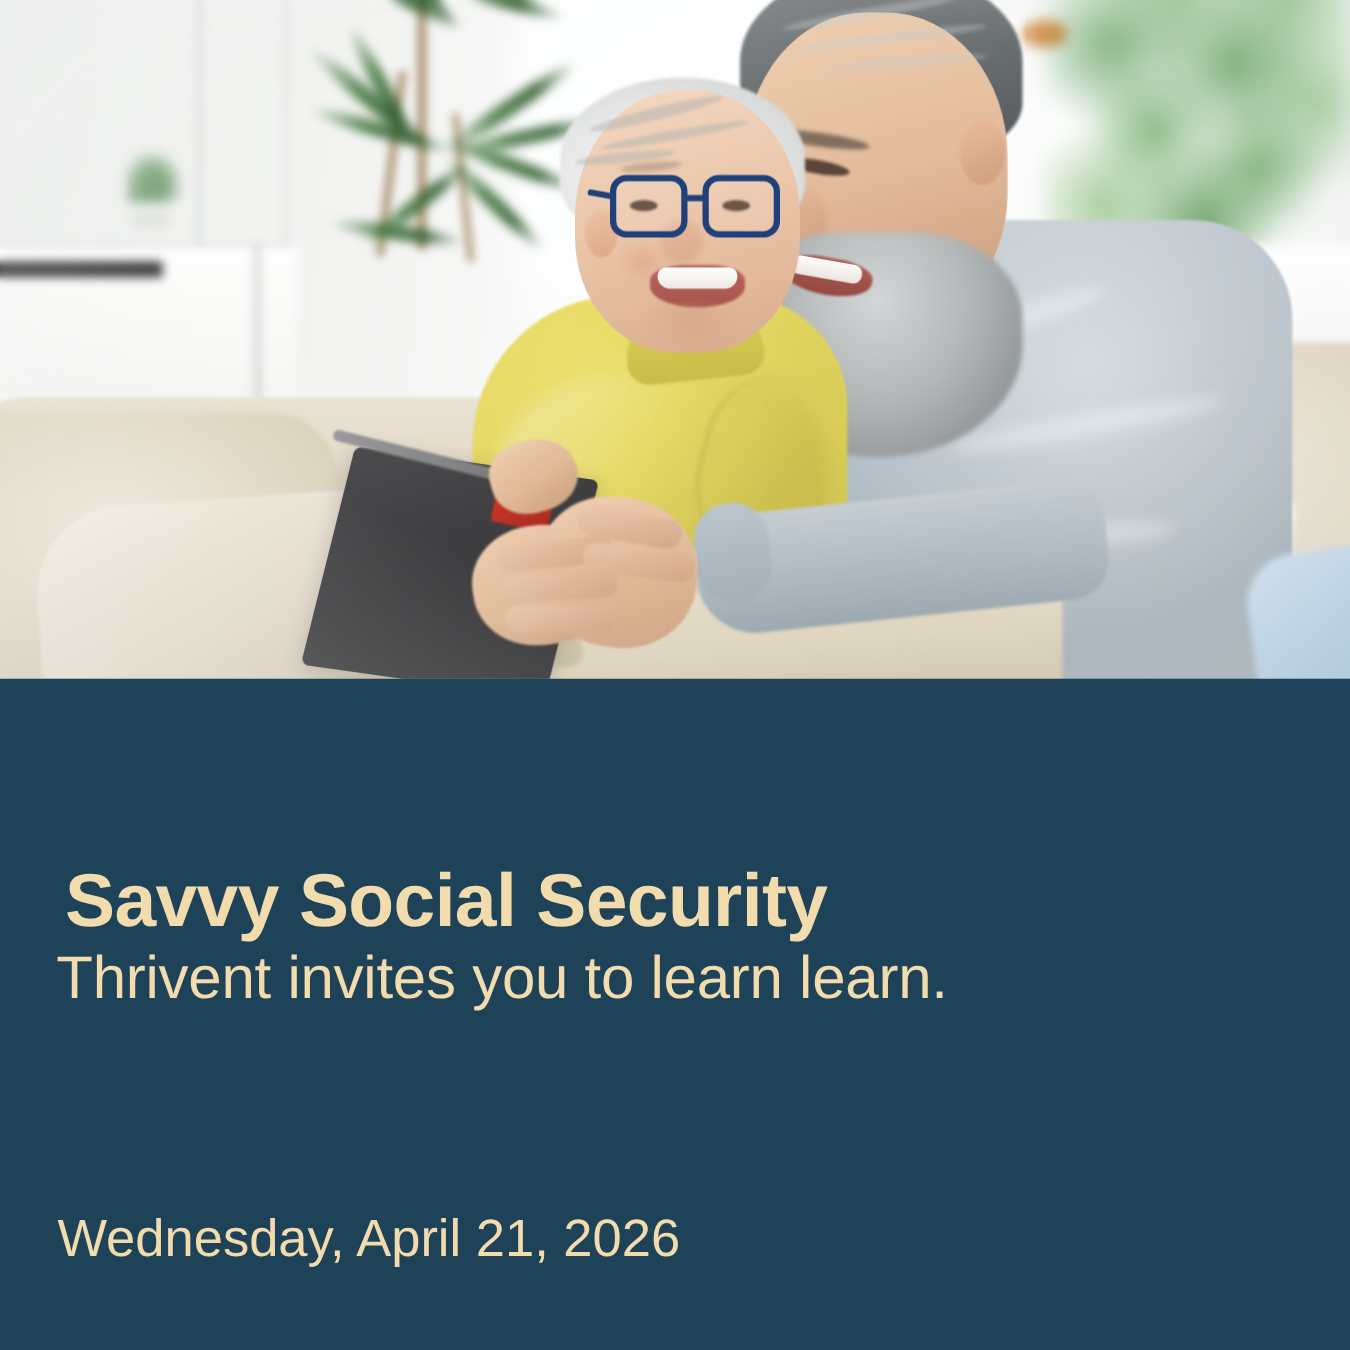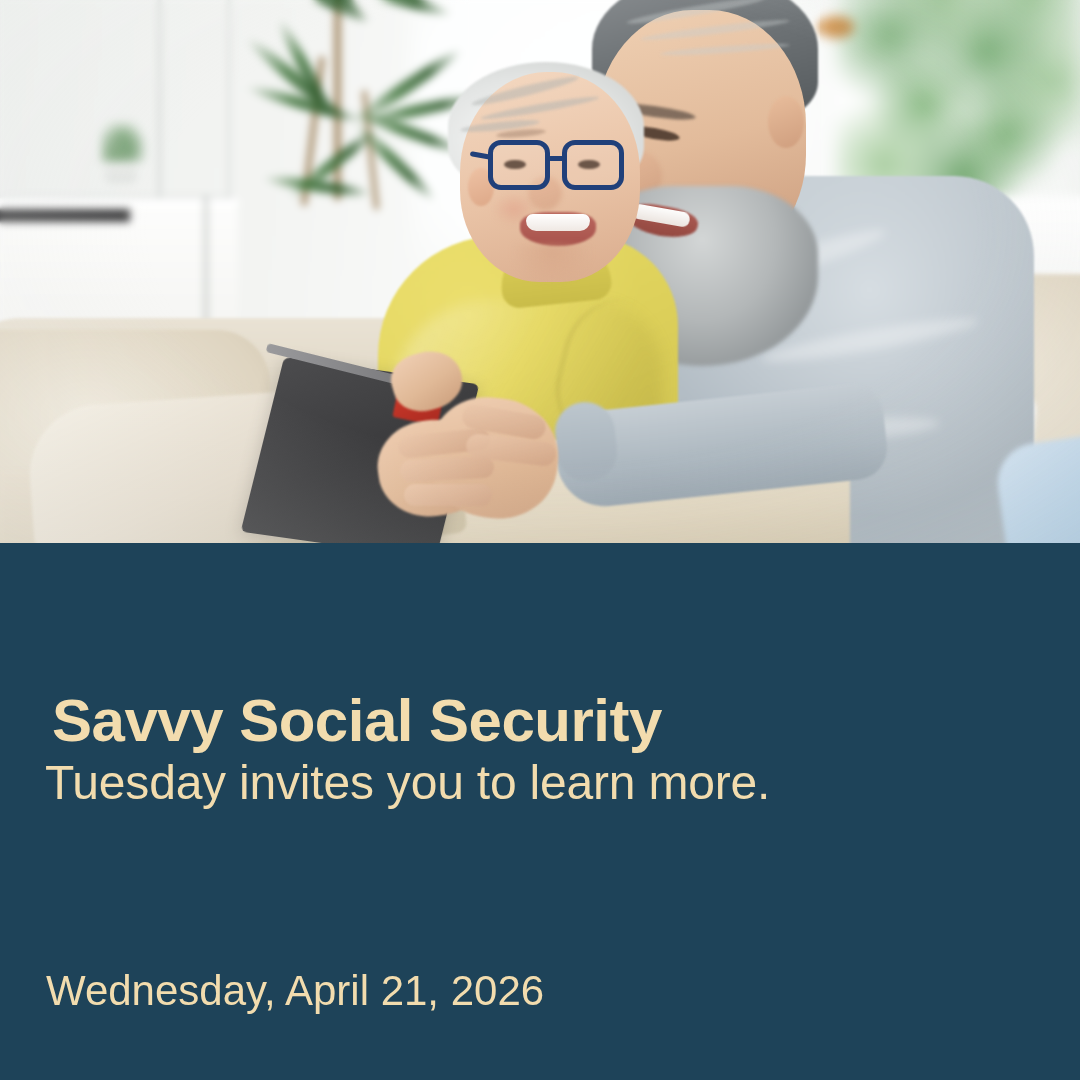--- a/index.html
+++ b/index.html
@@ -688,17 +688,17 @@
     <div class="finger f5"></div>
 
     <div class="blue-pillow"></div>
 
     <div class="photo-vignette"></div>
     <div class="photo-soften"></div>
   </div>
 
   <div class="panel">
     <h1 class="title">Savvy Social Security</h1>
-    <p class="subtitle">Tuesday invites you to learn more.</p>
+    <p class="subtitle">Thrivent invites you to learn learn.</p>
     <p class="date">Wednesday, April 21, 2026</p>
   </div>
 
 </div>
 
 </body></html>

